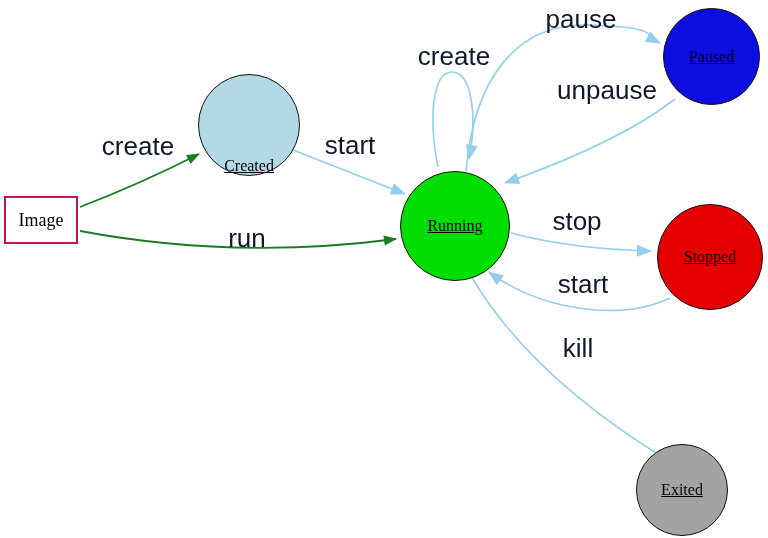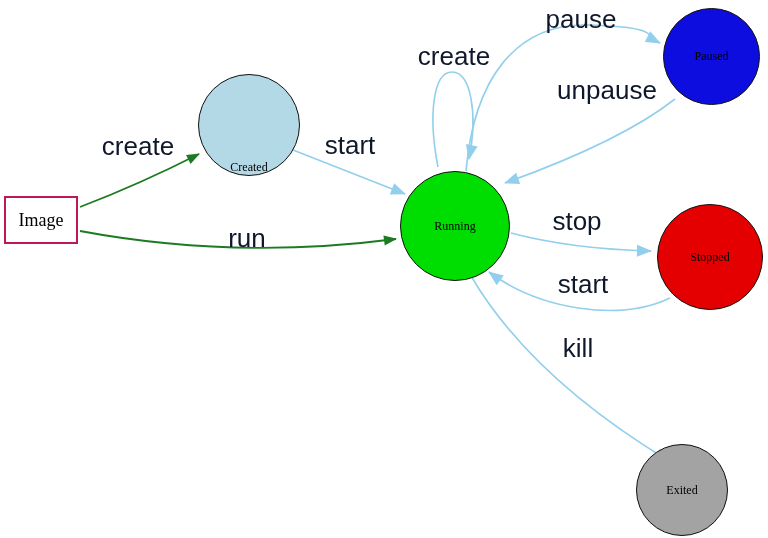--- a/index.html
+++ b/index.html
@@ -19,21 +19,21 @@
   .node {
     position: absolute;
     display: flex;
     align-items: center;
     justify-content: center;
     font-family: "Liberation Serif", "DejaVu Serif", serif;
     color: #000000;
     box-sizing: border-box;
     text-align: center;
   }
-  .node.circle { border-radius: 50%; border: 1.5px solid #111111; font-size: 12px; }
+  .node.circle { border-radius: 50%; border: 1.5px solid #111111; font-size: 16px; text-decoration: underline; }
   .node.rect   { border: 2px solid #be185d; background: #ffffff; font-size: 18px; }
 
   .node-created { left: 198px; top: 74px;  width: 102px; height: 102px; background: #b4d9e6; align-items: flex-end; }
   .node-running { left: 400px; top: 171px; width: 110px; height: 110px; background: #00dd00; font-size: 17px; }
   .node-paused  { left: 663px; top: 8px;   width: 97px;  height: 97px;  background: #0d0de0; }
   .node-stopped { left: 657px; top: 204px; width: 106px; height: 106px; background: #e40000; }
   .node-exited  { left: 636px; top: 444px; width: 92px;  height: 92px;  background: #a3a3a3; }
   .node-image   { left: 4px;   top: 196px; width: 74px;  height: 48px; }
 
   .edge-label {

